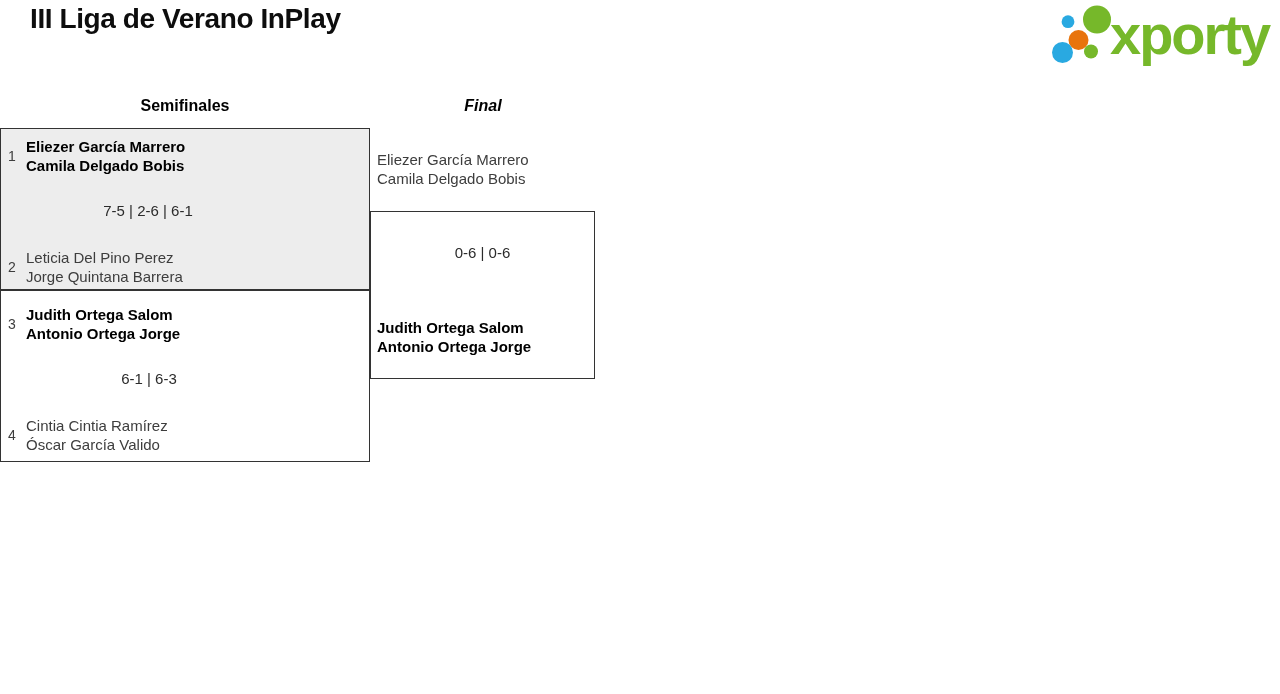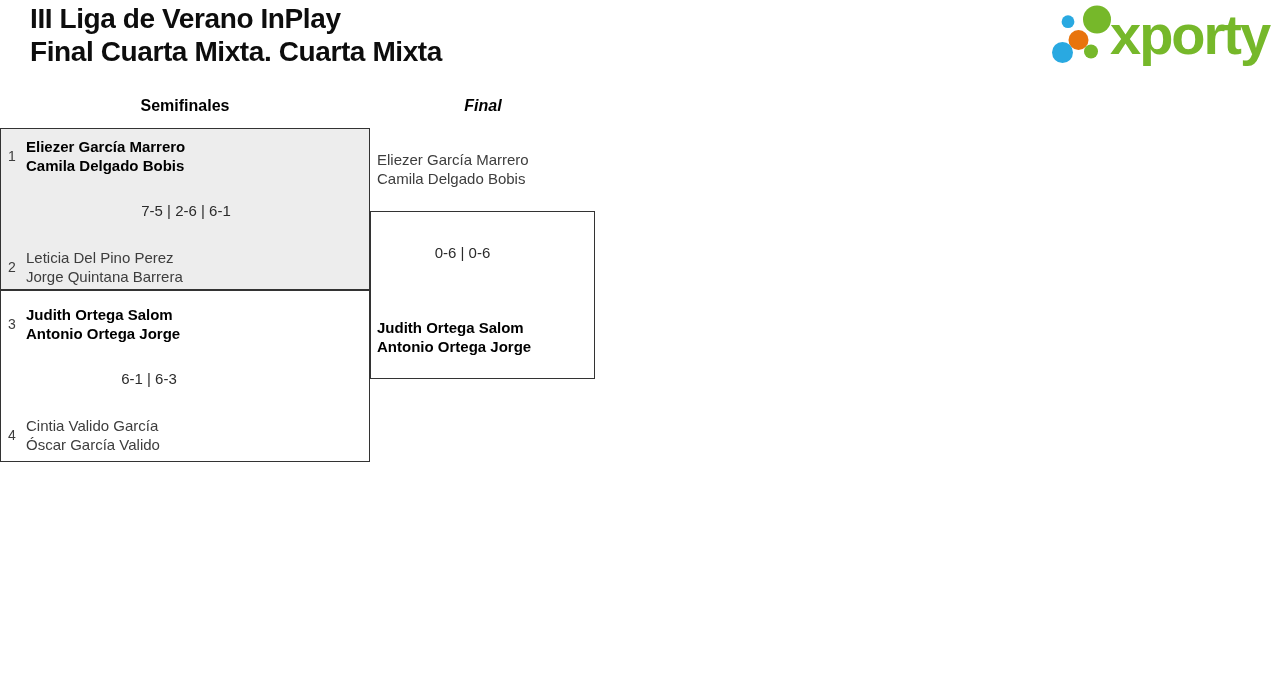--- a/index.html
+++ b/index.html
@@ -38,21 +38,20 @@
   }
   .logo{position:absolute;left:1048px;top:2px;width:232px;height:66px;cursor:pointer;}
 </style>
 </head>
 <body>
 
 <div class="stage">
 
   <div class="page-title">
     <div>III Liga de Verano InPlay</div>
-    <div>Final Cuarta Mixta. Cuarta Mixta</div>
   </div>
 
   <svg class="logo" viewBox="0 0 232 66" xmlns="http://www.w3.org/2000/svg">
     <g>
       <circle cx="20" cy="19.7" r="6.4" fill="#29a9e1"></circle>
       <circle cx="49" cy="17.5" r="14" fill="#76b82a"></circle>
       <circle cx="30.5" cy="38" r="10" fill="#e8740c"></circle>
       <circle cx="14.5" cy="50.5" r="10.5" fill="#29a9e1"></circle>
       <circle cx="43" cy="49.5" r="7" fill="#76b82a"></circle>
     </g>
@@ -66,52 +65,52 @@
   <div class="match-box" style="left:0;top:290px;width:370px;height:172px;"></div>
   <div class="match-box" style="left:370px;top:211px;width:225px;height:168px;"></div>
 
   <div class="team win" style="left:8px;top:137px;">
     <span class="seed">1</span>
     <div class="names">
       <div>Eliezer García Marrero</div>
       <div>Camila Delgado Bobis</div>
     </div>
   </div>
-  <div class="score" style="left:0;top:202px;width:296px;padding-left:38px;">7-5 | 2-6 | 6-1</div>
+  <div class="score" style="left:0;top:202px;width:296px;">7-5 | 2-6 | 6-1</div>
   <div class="team" style="left:8px;top:248px;">
     <span class="seed">2</span>
     <div class="names">
       <div>Leticia Del Pino Perez</div>
       <div>Jorge Quintana Barrera</div>
     </div>
   </div>
 
   <div class="team win" style="left:8px;top:305px;">
     <span class="seed">3</span>
     <div class="names">
       <div>Judith Ortega Salom</div>
       <div>Antonio Ortega Jorge</div>
     </div>
   </div>
   <div class="score" style="left:0;top:370px;width:298px;">6-1 | 6-3</div>
   <div class="team" style="left:8px;top:416px;">
     <span class="seed">4</span>
     <div class="names">
-      <div>Cintia Valido García</div>
+      <div>Cintia Cintia Ramírez</div>
       <div>Óscar García Valido</div>
     </div>
   </div>
 
   <div class="team" style="left:377px;top:150px;">
     <div class="names">
       <div>Eliezer García Marrero</div>
       <div>Camila Delgado Bobis</div>
     </div>
   </div>
-  <div class="score" style="left:350px;top:244px;width:225px;">0-6 | 0-6</div>
+  <div class="score" style="left:370px;top:244px;width:225px;">0-6 | 0-6</div>
   <div class="team win" style="left:377px;top:318px;">
     <div class="names">
       <div>Judith Ortega Salom</div>
       <div>Antonio Ortega Jorge</div>
     </div>
   </div>
 
 </div>
 
 </body></html>

